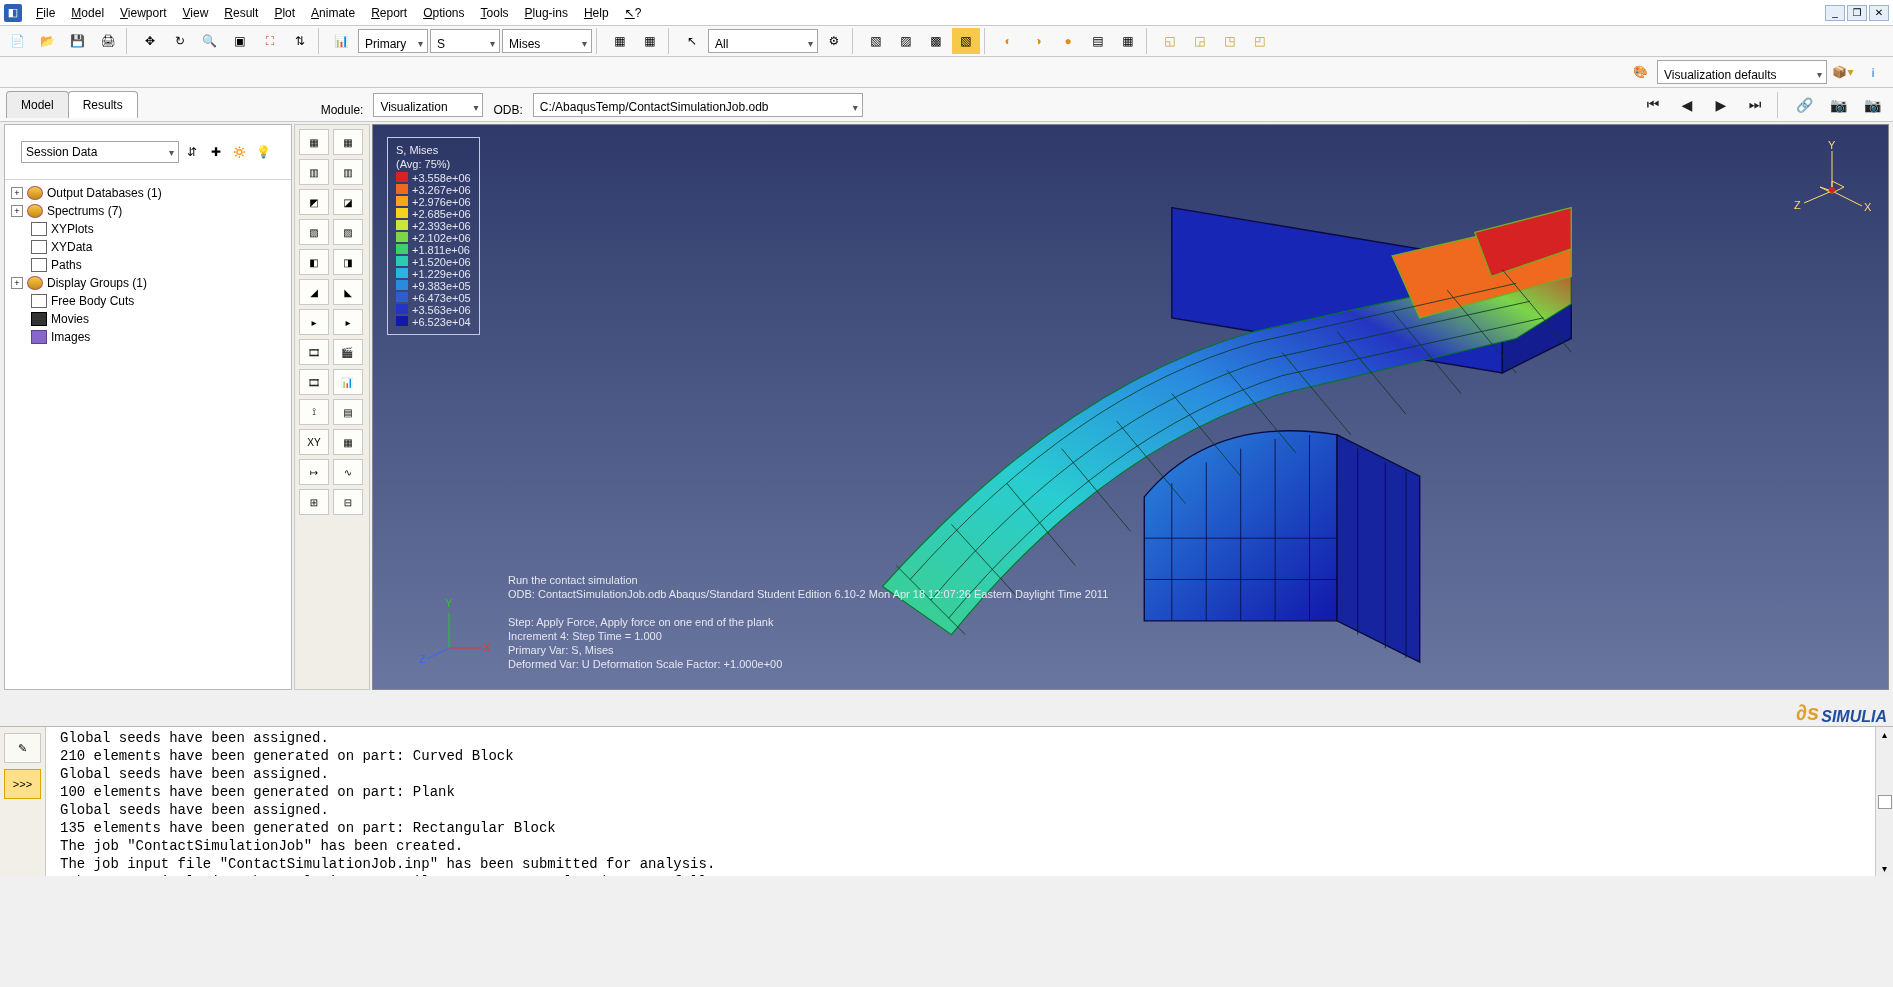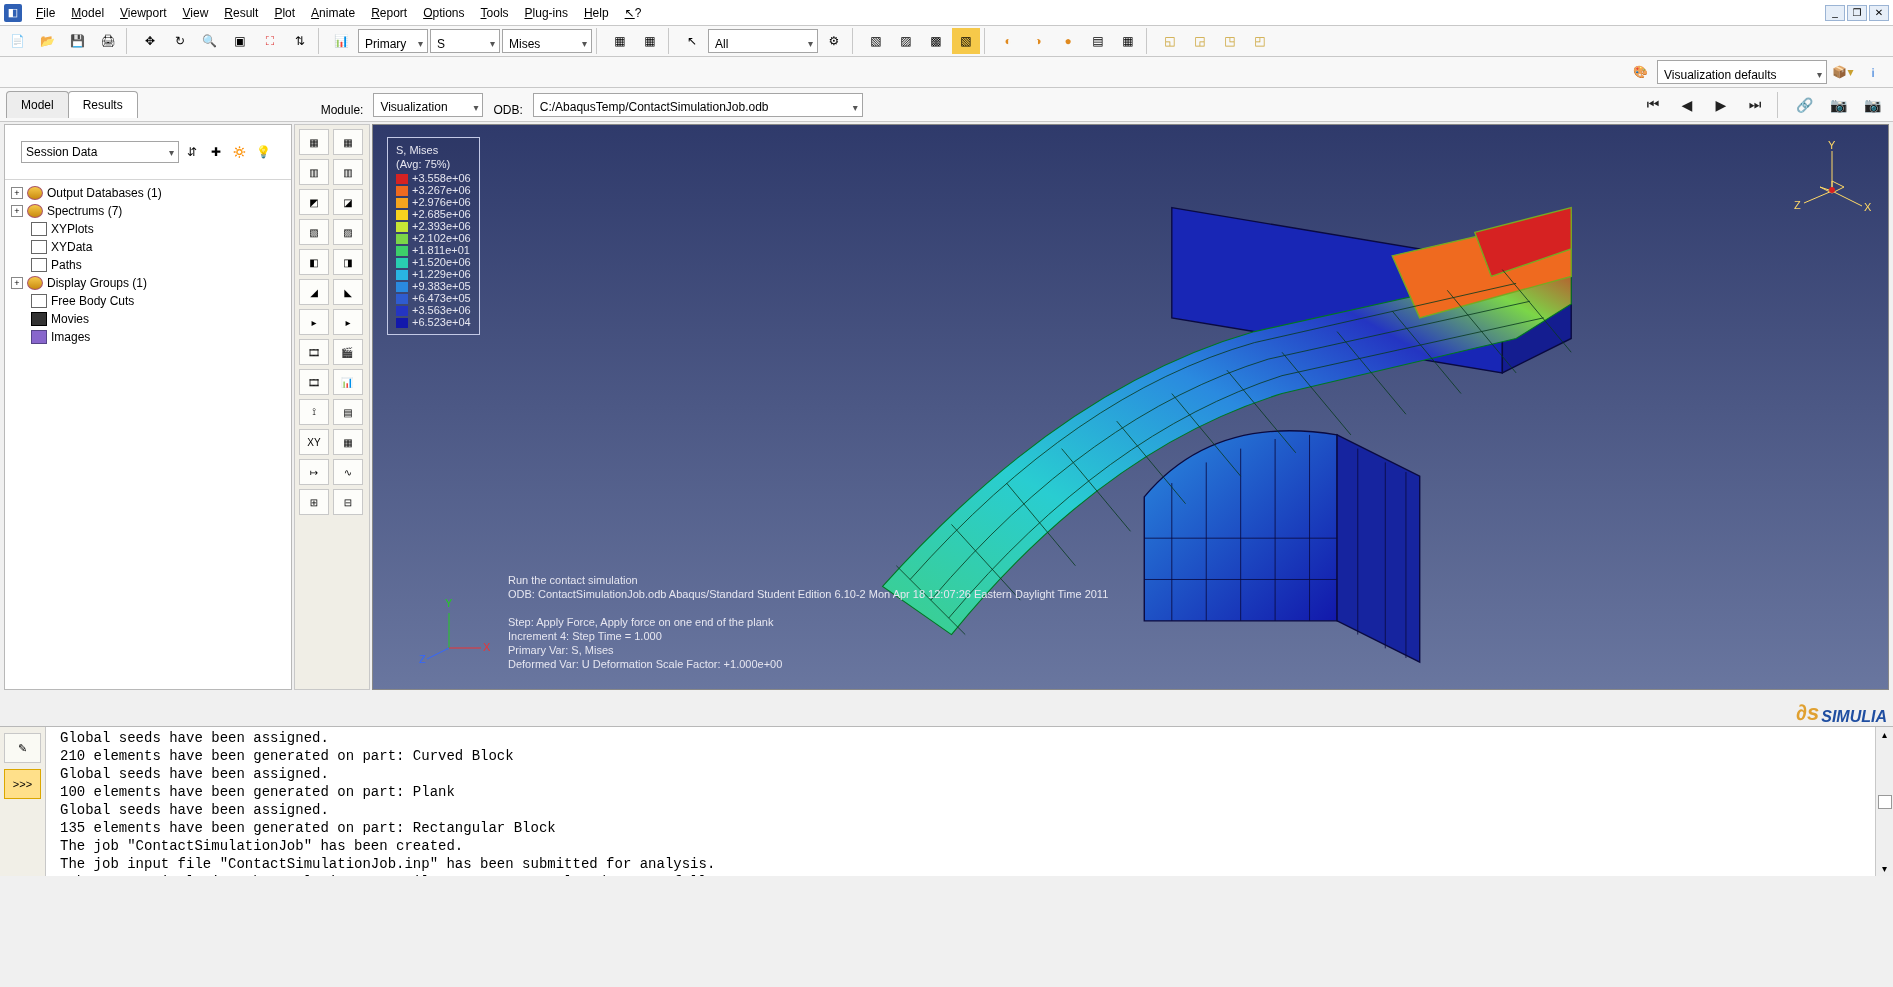--- a/index.html
+++ b/index.html
@@ -55,21 +55,21 @@
 
 
 .vp-wrap { flex:1; display:flex; }
 .toolbox { width:76px; background:#f0eee6; border:1px solid #c8c8c8; margin:2px 0 0 2px; padding:4px 4px; display:flex; flex-direction:column; gap:4px; overflow:auto;}
 .tbx-row { display:flex; gap:4px; }
 .tbx-btn { width:30px; height:26px; border:1px solid #c8c8c8; background:#fdfdfa; display:inline-flex; align-items:center; justify-content:center; font-size:10px; overflow:hidden;}
 
 .viewport { flex:1; margin:2px 4px 0 2px; background:linear-gradient(#2f3a6b,#69769f); position:relative; overflow:hidden; border:1px solid #888;}
 .legend { position:absolute; left:14px; top:12px; border:1px solid #c3c9e6; padding:6px 8px; color:#e6e6f0; font-family:"Courier New",monospace; font-size:11px; background:rgba(0,0,0,0.05);}
 .legend .title{margin-bottom:2px;}
-.legend .row{display:flex; align-items:flex-end; gap:4px; line-height:12px;}
+.legend .row{display:flex; align-items:flex-start; gap:4px; line-height:12px;}
 .swatch{width:12px; height:10px;}
 .triad { position:absolute; right:16px; top:16px; width:80px; height:80px; color:#ffd966; font-size:11px;}
 .footer-info { position:absolute; left:135px; bottom:18px; color:#e6e6f0; font-family:"Courier New",monospace; font-size:11px; line-height:14px;}
 .coord-triad { position:absolute; left:46px; bottom:26px; width:80px; height:70px; }
 .simulation { position:absolute; inset:0; }
 
 
 .brand { position:absolute; right:6px; bottom:0px; height:36px; display:flex; align-items:flex-end; color:#1f4ea1; font-style:italic; font-weight:600; font-size:16px;}
 
 
@@ -378,21 +378,21 @@
             <div class="row">
               <span class="swatch" style="background:#c7e635"></span>
               <span>+2.393e+06</span>
             </div>
             <div class="row">
               <span class="swatch" style="background:#7bd648"></span>
               <span>+2.102e+06</span>
             </div>
             <div class="row">
               <span class="swatch" style="background:#3dcf6a"></span>
-              <span>+1.811e+01</span>
+              <span>+1.811e+06</span>
             </div>
             <div class="row">
               <span class="swatch" style="background:#29cdb1"></span>
               <span>+1.520e+06</span>
             </div>
             <div class="row">
               <span class="swatch" style="background:#29b4e2"></span>
               <span>+1.229e+06</span>
             </div>
             <div class="row">

